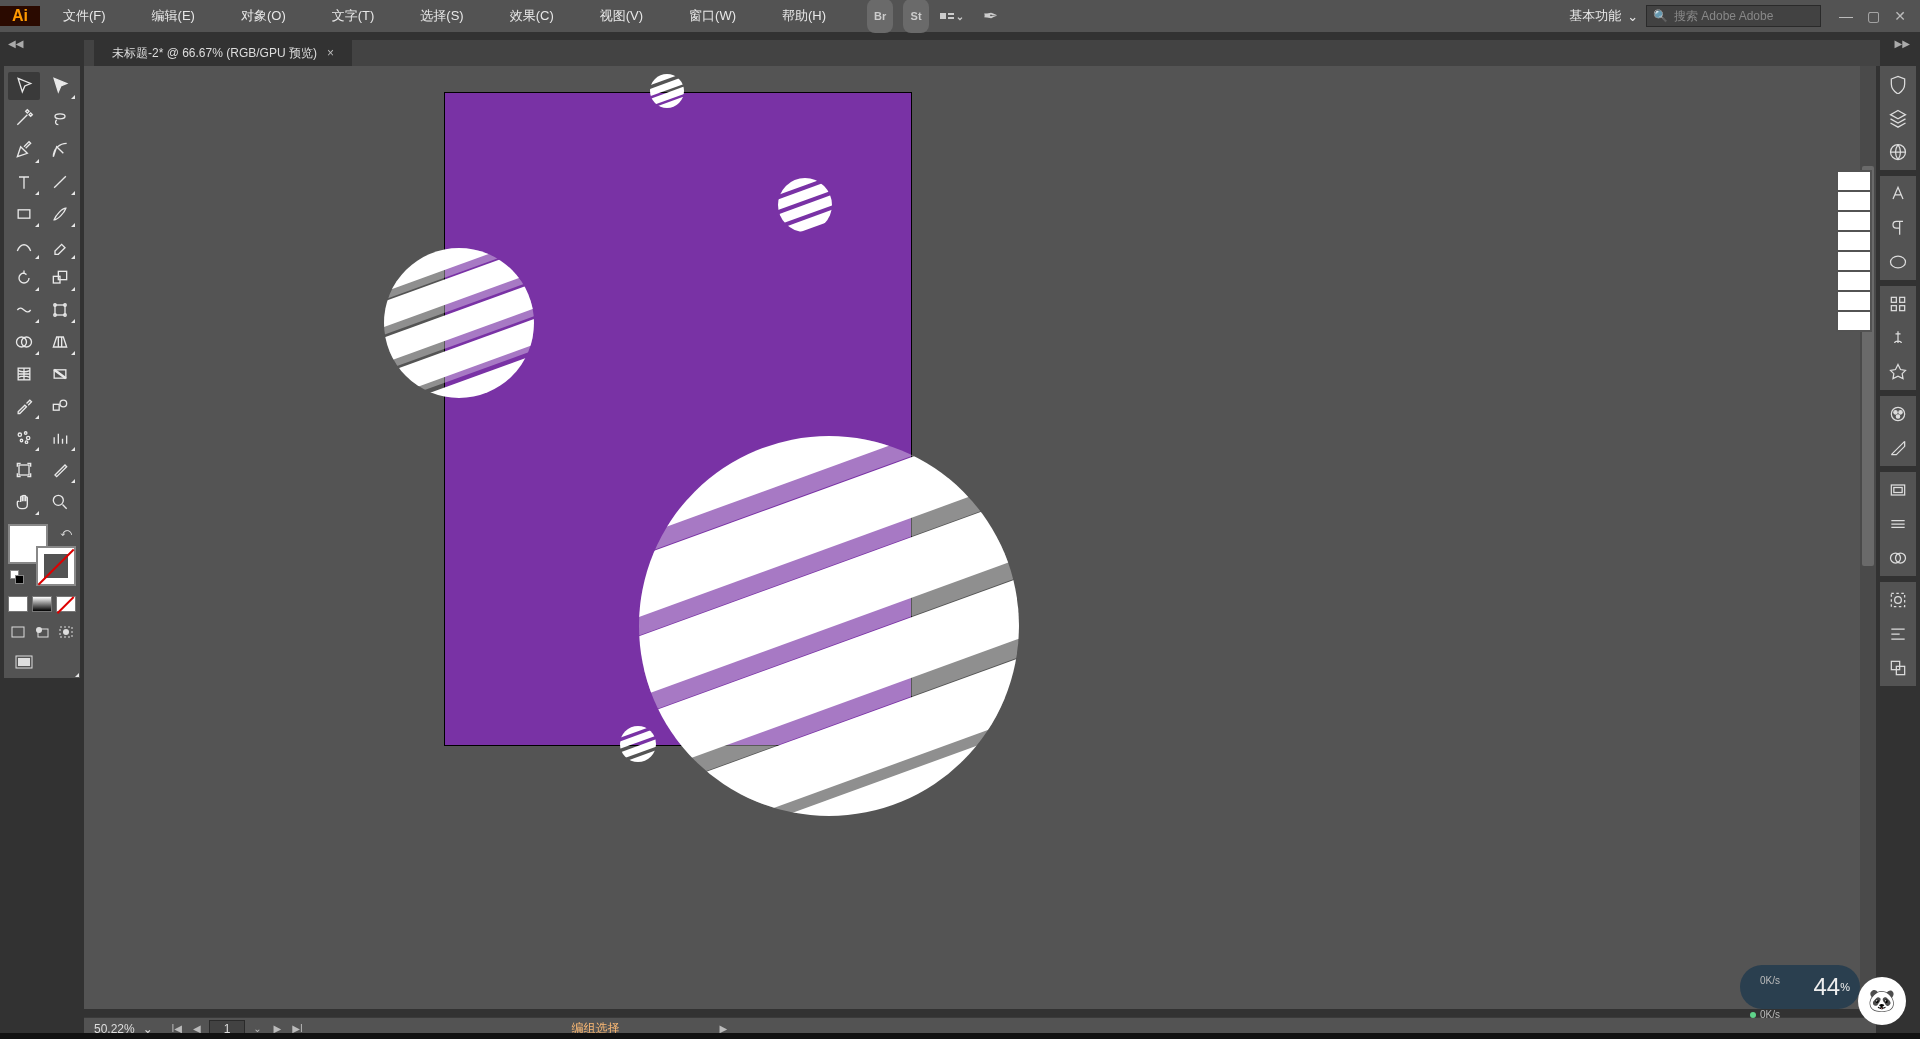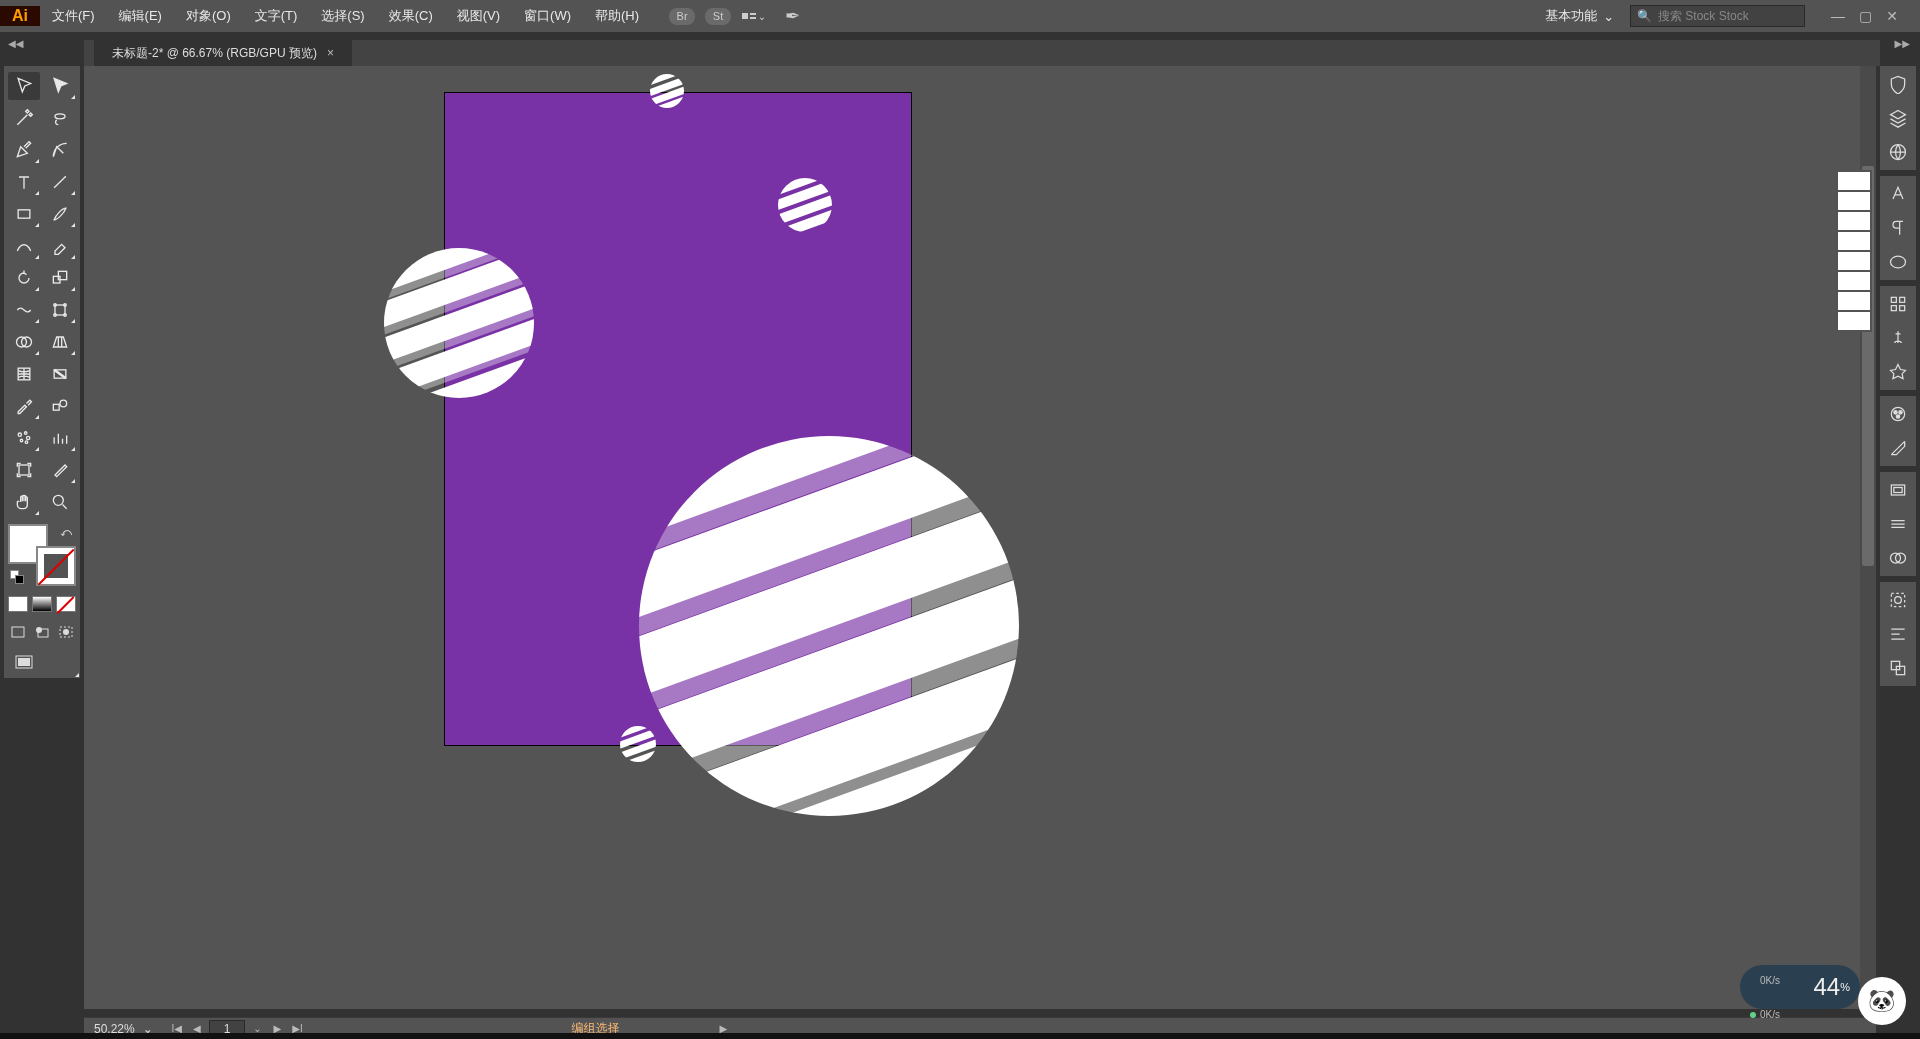--- a/index.html
+++ b/index.html
@@ -2,29 +2,29 @@
 <html><head>
 <meta charset="utf-8">
 <style>
 * { margin: 0; padding: 0; box-sizing: border-box; font-family: "Microsoft YaHei", sans-serif; }
 body { background: #323232; width: 1920px; height: 1039px; overflow: hidden; position: relative; user-select: none; }
 
 
 .menubar { height: 32px; background: #535353; display: flex; align-items: center; color: #e8e8e8; font-size: 13px; }
 .ai-logo { width: 40px; height: 20px; background: #2a0a00; color: #ff9a00; display: flex; align-items: center; justify-content: center; font-weight: bold; font-size: 16px; }
 .menu-items { display: flex; }
-.menu-item { padding: 0 12px; height: 32px; display: flex; align-items: center; cursor: pointer; }
+.menu-item { padding: 0 23px; height: 32px; display: flex; align-items: center; cursor: pointer; }
 .menu-icons { display: flex; gap: 10px; margin-left: 18px; align-items: center; }
-.menu-icon-box { width: 26px; height: 17px; background: #6a6a6a; border-radius: 8px; display: flex; align-items: center; justify-content: center; color: #ccc; font-size: 11px; }
+.menu-icon-box { width: 26px; height: 34px; background: #6a6a6a; border-radius: 8px; display: flex; align-items: center; justify-content: center; color: #ccc; font-size: 11px; font-weight: bold; }
 .menu-grid-icon { display: flex; gap: 2px; }
 .menu-grid-icon .sq { width: 6px; height: 6px; background: #ccc; }
 .menu-grid-icon .col { display: flex; flex-direction: column; gap: 2px; }
 .menu-dropdown-arrow { color: #ccc; font-size: 10px; margin-left: 2px; }
 .feather { color: #ccc; font-size: 18px; margin-left: 8px; }
-.menubar-right { margin-left: auto; display: flex; align-items: center; gap: 16px; padding-right: 22px; }
+.menubar-right { margin-left: auto; display: flex; align-items: center; gap: 8px; padding-right: 14px; }
 .workspace-sel { color: #e8e8e8; font-size: 13px; display: flex; align-items: center; gap: 6px; cursor: pointer; }
 .search-stock { background: #424242; border: 1px solid #2a2a2a; height: 22px; width: 175px; display: flex; align-items: center; padding: 0 6px; color: #888; font-size: 12px; gap: 6px; }
 .win-controls { display: flex; gap: 14px; color: #bbb; margin-left: 10px; }
 .win-btn { cursor: pointer; font-size: 14px; }
 
 
 .collapse-indicator { position: absolute; top: 38px; left: 8px; color: #aaa; font-size: 10px; }
 .collapse-indicator-r { position: absolute; top: 38px; right: 10px; color: #aaa; font-size: 10px; }
 
 
@@ -134,21 +134,21 @@
     </div>
     <div class="feather">✒</div>
   </div>
   <div class="menubar-right">
     <div class="workspace-sel">
       <span>基本功能</span>
       <span>⌄</span>
     </div>
     <div class="search-stock">
       <span>🔍</span>
-      <span>搜索 Stock Stock</span>
+      <span>搜索 Adobe Adobe</span>
     </div>
     <div class="win-controls">
       <span class="win-btn">—</span>
       <span class="win-btn">▢</span>
       <span class="win-btn">✕</span>
     </div>
   </div>
 </div>
 
 <div class="collapse-indicator">◀◀</div>

